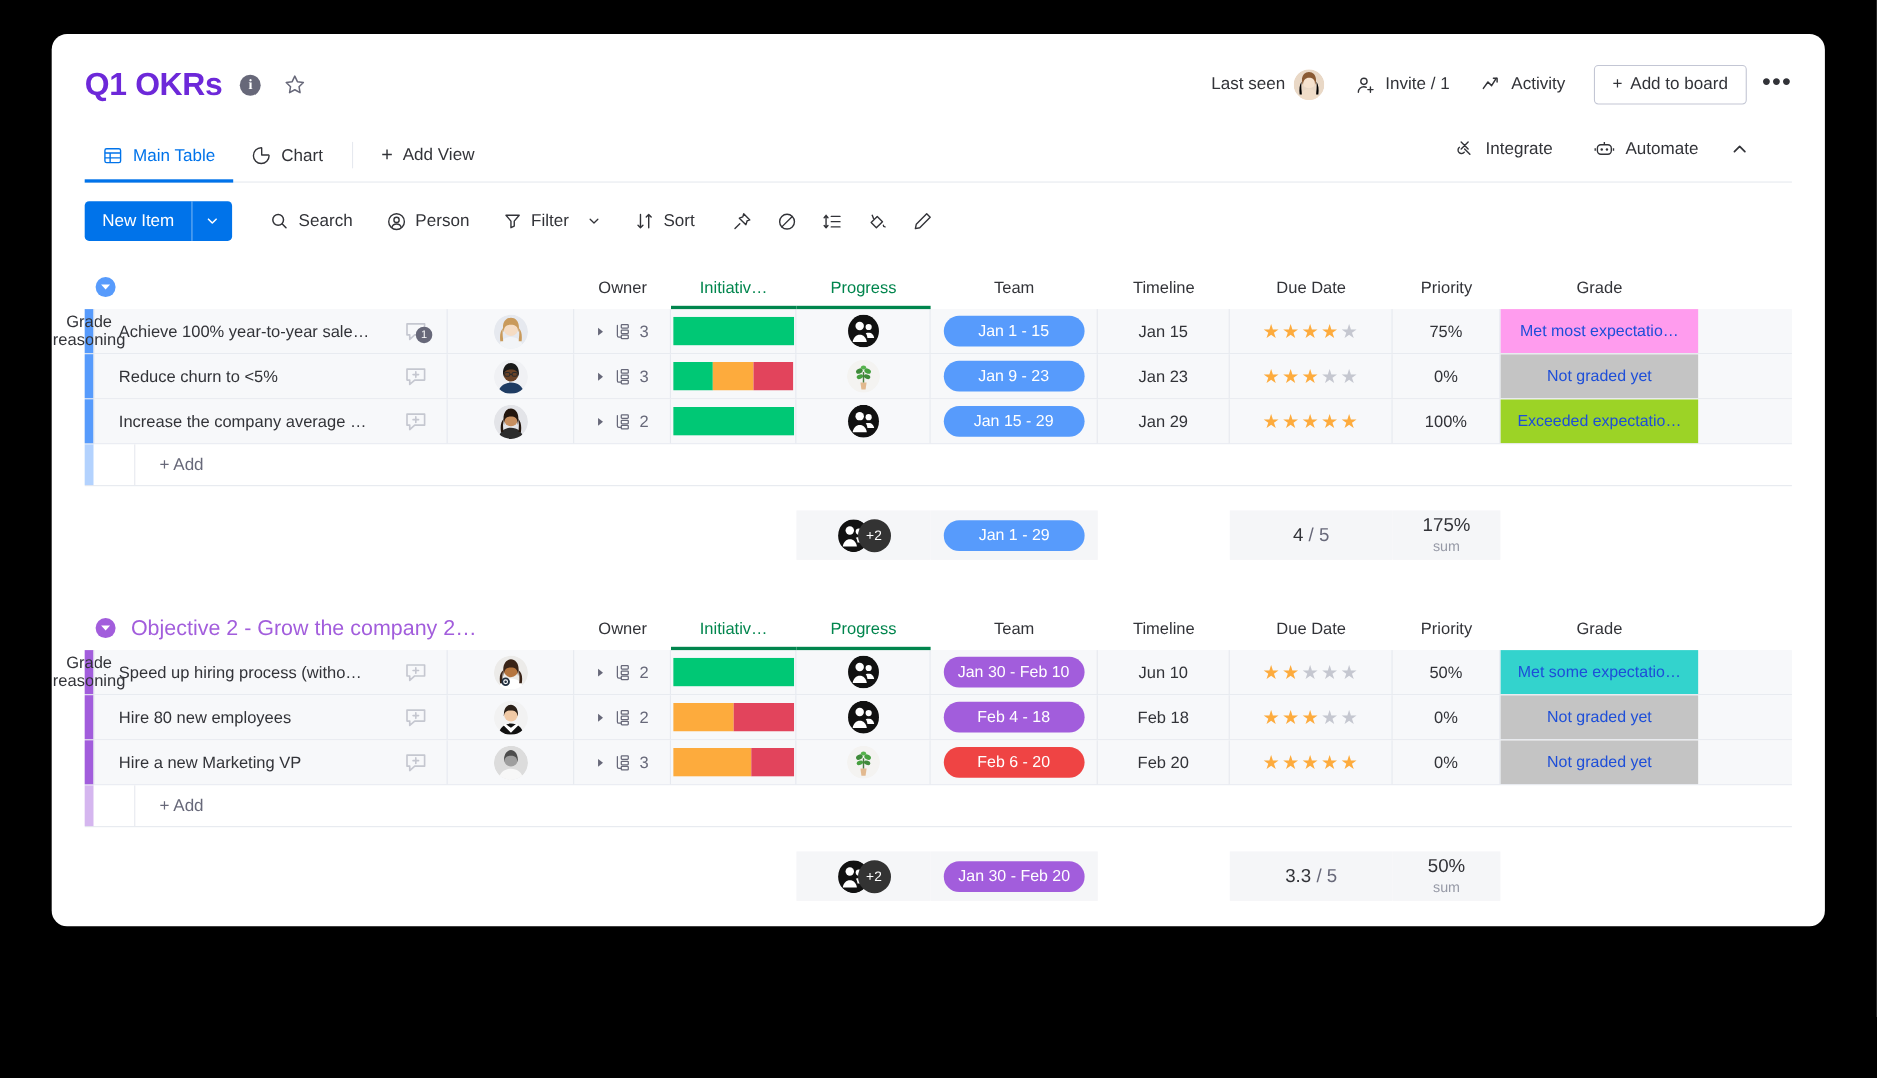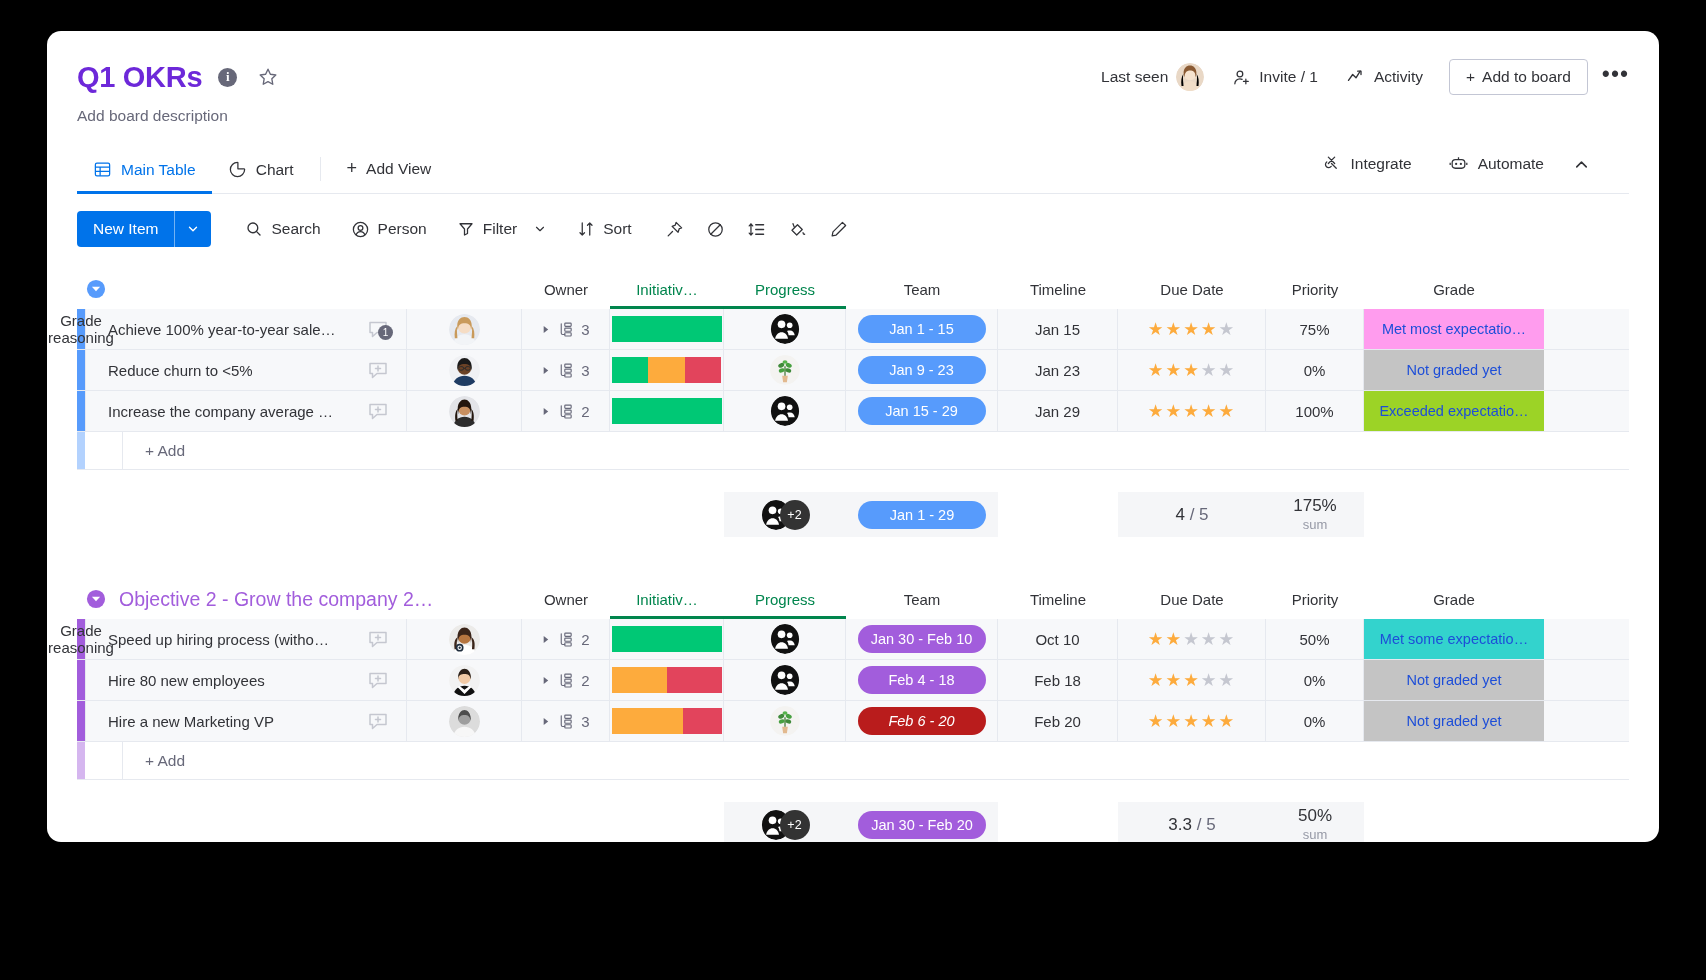--- a/index.html
+++ b/index.html
@@ -230,21 +230,20 @@
           <span>Activity</span>
         </div>
         <div class="btn-outline">
           <span>+</span>
           <span>Add to board</span>
         </div>
         <div class="dots">•••</div>
       </div>
     </div>
 
-    <div class="board-desc">Add board description</div>
 
     <div class="tabs-row">
       <div class="tab active">
         <svg width="19" height="19" viewBox="0 0 24 24" fill="none" stroke="#0073ea" stroke-width="1.6">
           <rect x="3" y="4" width="18" height="16" rx="2"></rect>
             <path d="M3 9h18M9 9v11M3 14.5h18"></path>
         </svg>
         <span>Main Table</span>
       </div>
       <div class="tab">
@@ -700,21 +699,21 @@
                 <ellipse cx="16" cy="16" rx="15" ry="16" fill="#111"></ellipse>
                 <circle cx="12.3" cy="11" r="4.1" fill="#fff"></circle>
                 <circle cx="21" cy="12" r="3" fill="#fff"></circle>
                 <path d="M5.5 26.5c.6-4.4 3.5-7 6.9-7s6.2 2.6 6.8 7z" fill="#fff"></path>
                 <path d="M21.5 17.6c2.4 0 4.4 1.9 4.9 5h-6.6c-.2-2-.8-3.7-1.7-4.6.9-.3 2-.4 3.4-.4z" fill="#fff"></path>
               </svg></span>
       </div>
       <div class="cell">
         <span class="pill" style="background:#a25ddc;">Jan 30 - Feb 10</span>
       </div>
-      <div class="cell">Oct 10</div>
+      <div class="cell">Jun 10</div>
       <div class="cell">
         <span class="stars">
               <span class="star-on">★</span>
               <span class="star-on">★</span>
               <span class="star-off">★</span>
               <span class="star-off">★</span>
               <span class="star-off">★</span>
             </span>
       </div>
       <div class="cell">50%</div>
@@ -836,21 +835,21 @@
                 <path d="M13 22h6l-1 7h-4z" fill="#e2b98f"></path>
                 <path d="M16 22V12" stroke="#4a7c3f" stroke-width="1.4"></path>
                 <ellipse cx="12" cy="11" rx="3.4" ry="2.3" transform="rotate(-28 12 11)" fill="#3f8a3a"></ellipse>
                 <ellipse cx="20" cy="11" rx="3.4" ry="2.3" transform="rotate(28 20 11)" fill="#47a040"></ellipse>
                 <ellipse cx="12.5" cy="16.5" rx="3.2" ry="2.1" transform="rotate(-20 12.5 16.5)" fill="#47a040"></ellipse>
                 <ellipse cx="19.5" cy="16.5" rx="3.2" ry="2.1" transform="rotate(20 19.5 16.5)" fill="#3f8a3a"></ellipse>
                 <ellipse cx="16" cy="7.5" rx="2.6" ry="1.9" fill="#56b34c"></ellipse>
               </svg></span>
       </div>
       <div class="cell">
-        <span class="pill" style="background:#b91c1c;font-style:italic;">Feb 6 - 20</span>
+        <span class="pill" style="background:#ef4444;">Feb 6 - 20</span>
       </div>
       <div class="cell">Feb 20</div>
       <div class="cell">
         <span class="stars">
               <span class="star-on">★</span>
               <span class="star-on">★</span>
               <span class="star-on">★</span>
               <span class="star-on">★</span>
               <span class="star-on">★</span>
             </span>

